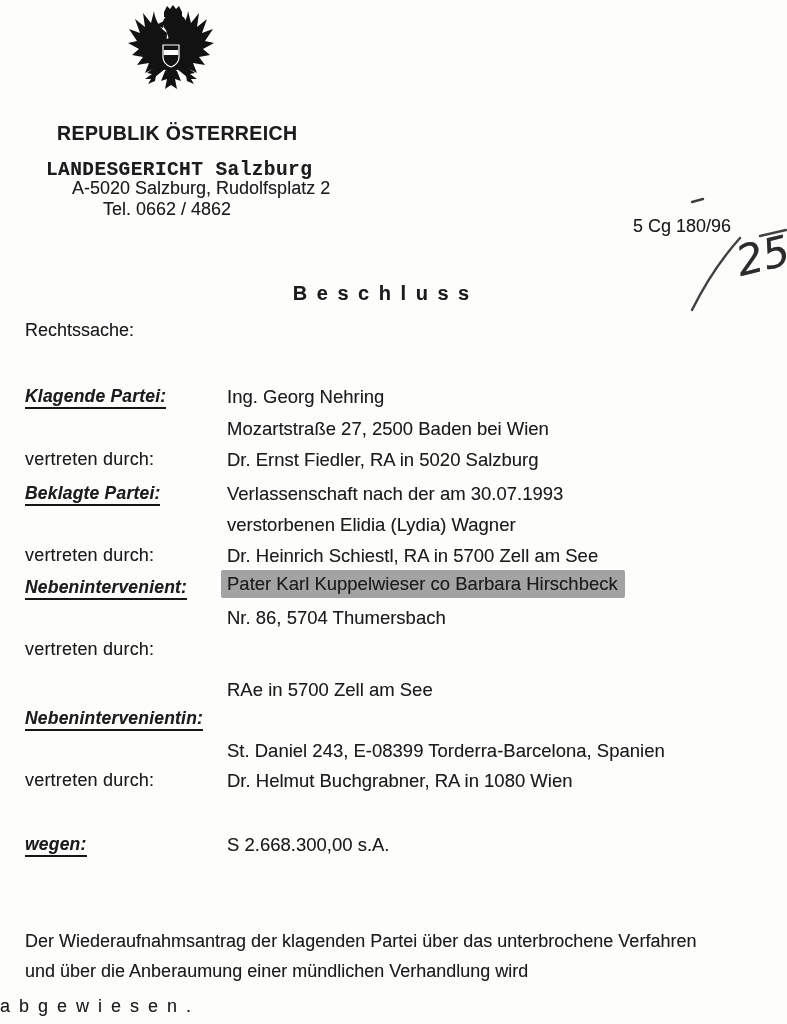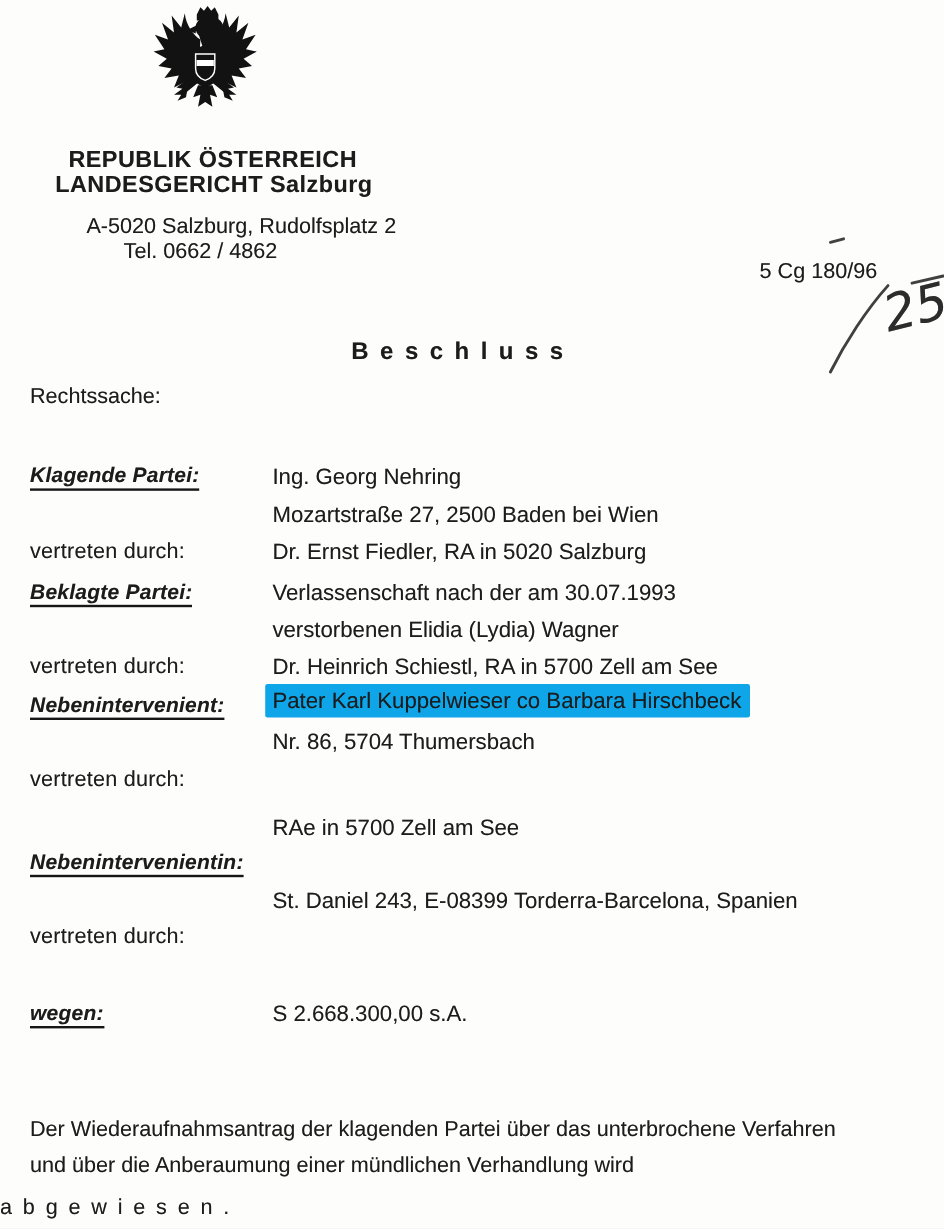--- a/index.html
+++ b/index.html
@@ -14,21 +14,21 @@
   .hdr-bold{font-weight:700;font-size:19.5px;letter-spacing:.4px;}
   .hdr{font-size:18px;}
   .case-no{font-size:18px;}
   .doc-title{font-weight:700;font-size:20px;letter-spacing:2px;left:0;width:764px;text-align:center;}
   .body-text{font-size:18px;}
   .lbl{left:25px;font-size:17.5px;font-weight:700;font-style:italic;letter-spacing:.2px;}
   .lbl.u{border-bottom:2.5px solid #161616;padding-bottom:1px;}
   .lbl.plain{font-weight:400;font-style:normal;font-size:18px;}
   .val{left:227px;font-size:18.5px;}
   .hl{left:221px;}
-  .hl .hl-bg{background:#0ea5e9;padding:3px 7px 4px 6px;border-radius:2px;}
+  .hl .hl-bg{background:#a3a3a3;padding:3px 7px 4px 6px;border-radius:2px;}
   .verdict{left:0;width:764px;text-align:left;font-size:18px;letter-spacing:2px;}
   svg{display:block;}
 </style>
 </head>
 <body>
 
 <div class="page">
 
   <svg class="abs" style="left:127px;top:3px;" width="88" height="92" viewBox="0 0 88 92" aria-hidden="true">
     <g fill="#121212">
@@ -40,21 +40,21 @@
       <ellipse cx="44" cy="52" rx="13" ry="17"></ellipse>
       <path d="M38,68 L34,78 L40,76 L38,86 L44,82 L50,86 L48,76 L54,78 L50,68 Z"></path>
       <path d="M31,62 l-11,8 5,1 -7,5 6,0 -3,5 7,-3 z"></path>
       <path d="M57,62 l11,8 -5,1 7,5 -6,0 3,5 -7,-3 z"></path>
     </g>
     <path d="M36,42 h16 v12 q0,7 -8,10 q-8,-3 -8,-10 z" fill="#121212" stroke="#ffffff" stroke-width="1.2"></path>
     <rect x="36.8" y="47" width="14.4" height="5" fill="#ffffff"></rect>
   </svg>
 
   <div class="abs hdr-bold" style="left:57px;top:122px;">REPUBLIK ÖSTERREICH</div>
-  <div class="abs hdr-bold" style="left:46px;top:143px;">LANDESGERICHT Salzburg</div>
+  <div class="abs hdr-bold" style="left:46px;top:159px;font-family:Liberation Mono, monospace;">LANDESGERICHT Salzburg</div>
   <div class="abs hdr" style="left:36px;top:178px;margin-left:36px;">A-5020 Salzburg, Rudolfsplatz 2</div>
   <div class="abs hdr" style="left:103px;top:199px;">Tel. 0662 / 4862</div>
 
   <div class="abs case-no" style="left:633px;top:216px;">5 Cg 180/96</div>
   <svg class="abs" style="left:670px;top:194px;" width="120" height="122" viewBox="0 0 120 122">
     <g stroke="#2c2c2c" stroke-width="2.4" stroke-linecap="round" fill="none" opacity="0.9">
       <path d="M22,8 L33,5"></path>
       <path d="M22,116 C34,92 52,64 70,44"></path>
       <path d="M90,42 L116,36"></path>
     </g>
@@ -85,20 +85,21 @@
   </div>
   <div class="abs val" style="top:607px;">Nr. 86, 5704 Thumersbach</div>
 
   <div class="abs lbl plain" style="top:639px;">vertreten durch:</div>
   <div class="abs val" style="top:642px;margin-top:37px;">RAe in 5700 Zell am See</div>
 
   <div class="abs lbl u" style="top:708px;">Nebenintervenientin:</div>
   <div class="abs val" style="top:740px;">St. Daniel 243, E-08399 Torderra-Barcelona, Spanien</div>
 
   <div class="abs lbl plain" style="top:770px;">vertreten durch:</div>
+  <div class="abs val" style="top:770px;">Dr. Helmut Buchgrabner, RA in 1080 Wien</div>
 
   <div class="abs lbl u" style="top:834px;">wegen:</div>
   <div class="abs val" style="top:834px;">S 2.668.300,00 s.A.</div>
 
   <div class="abs body-text" style="left:25px;top:931px;">Der Wiederaufnahmsantrag der klagenden Partei über das unterbrochene Verfahren</div>
   <div class="abs body-text" style="left:25px;top:961px;">und über die Anberaumung einer mündlichen Verhandlung wird</div>
   <div class="abs verdict" style="top:996px;">a b g e w i e s e n .</div>
 
 </div>
 

